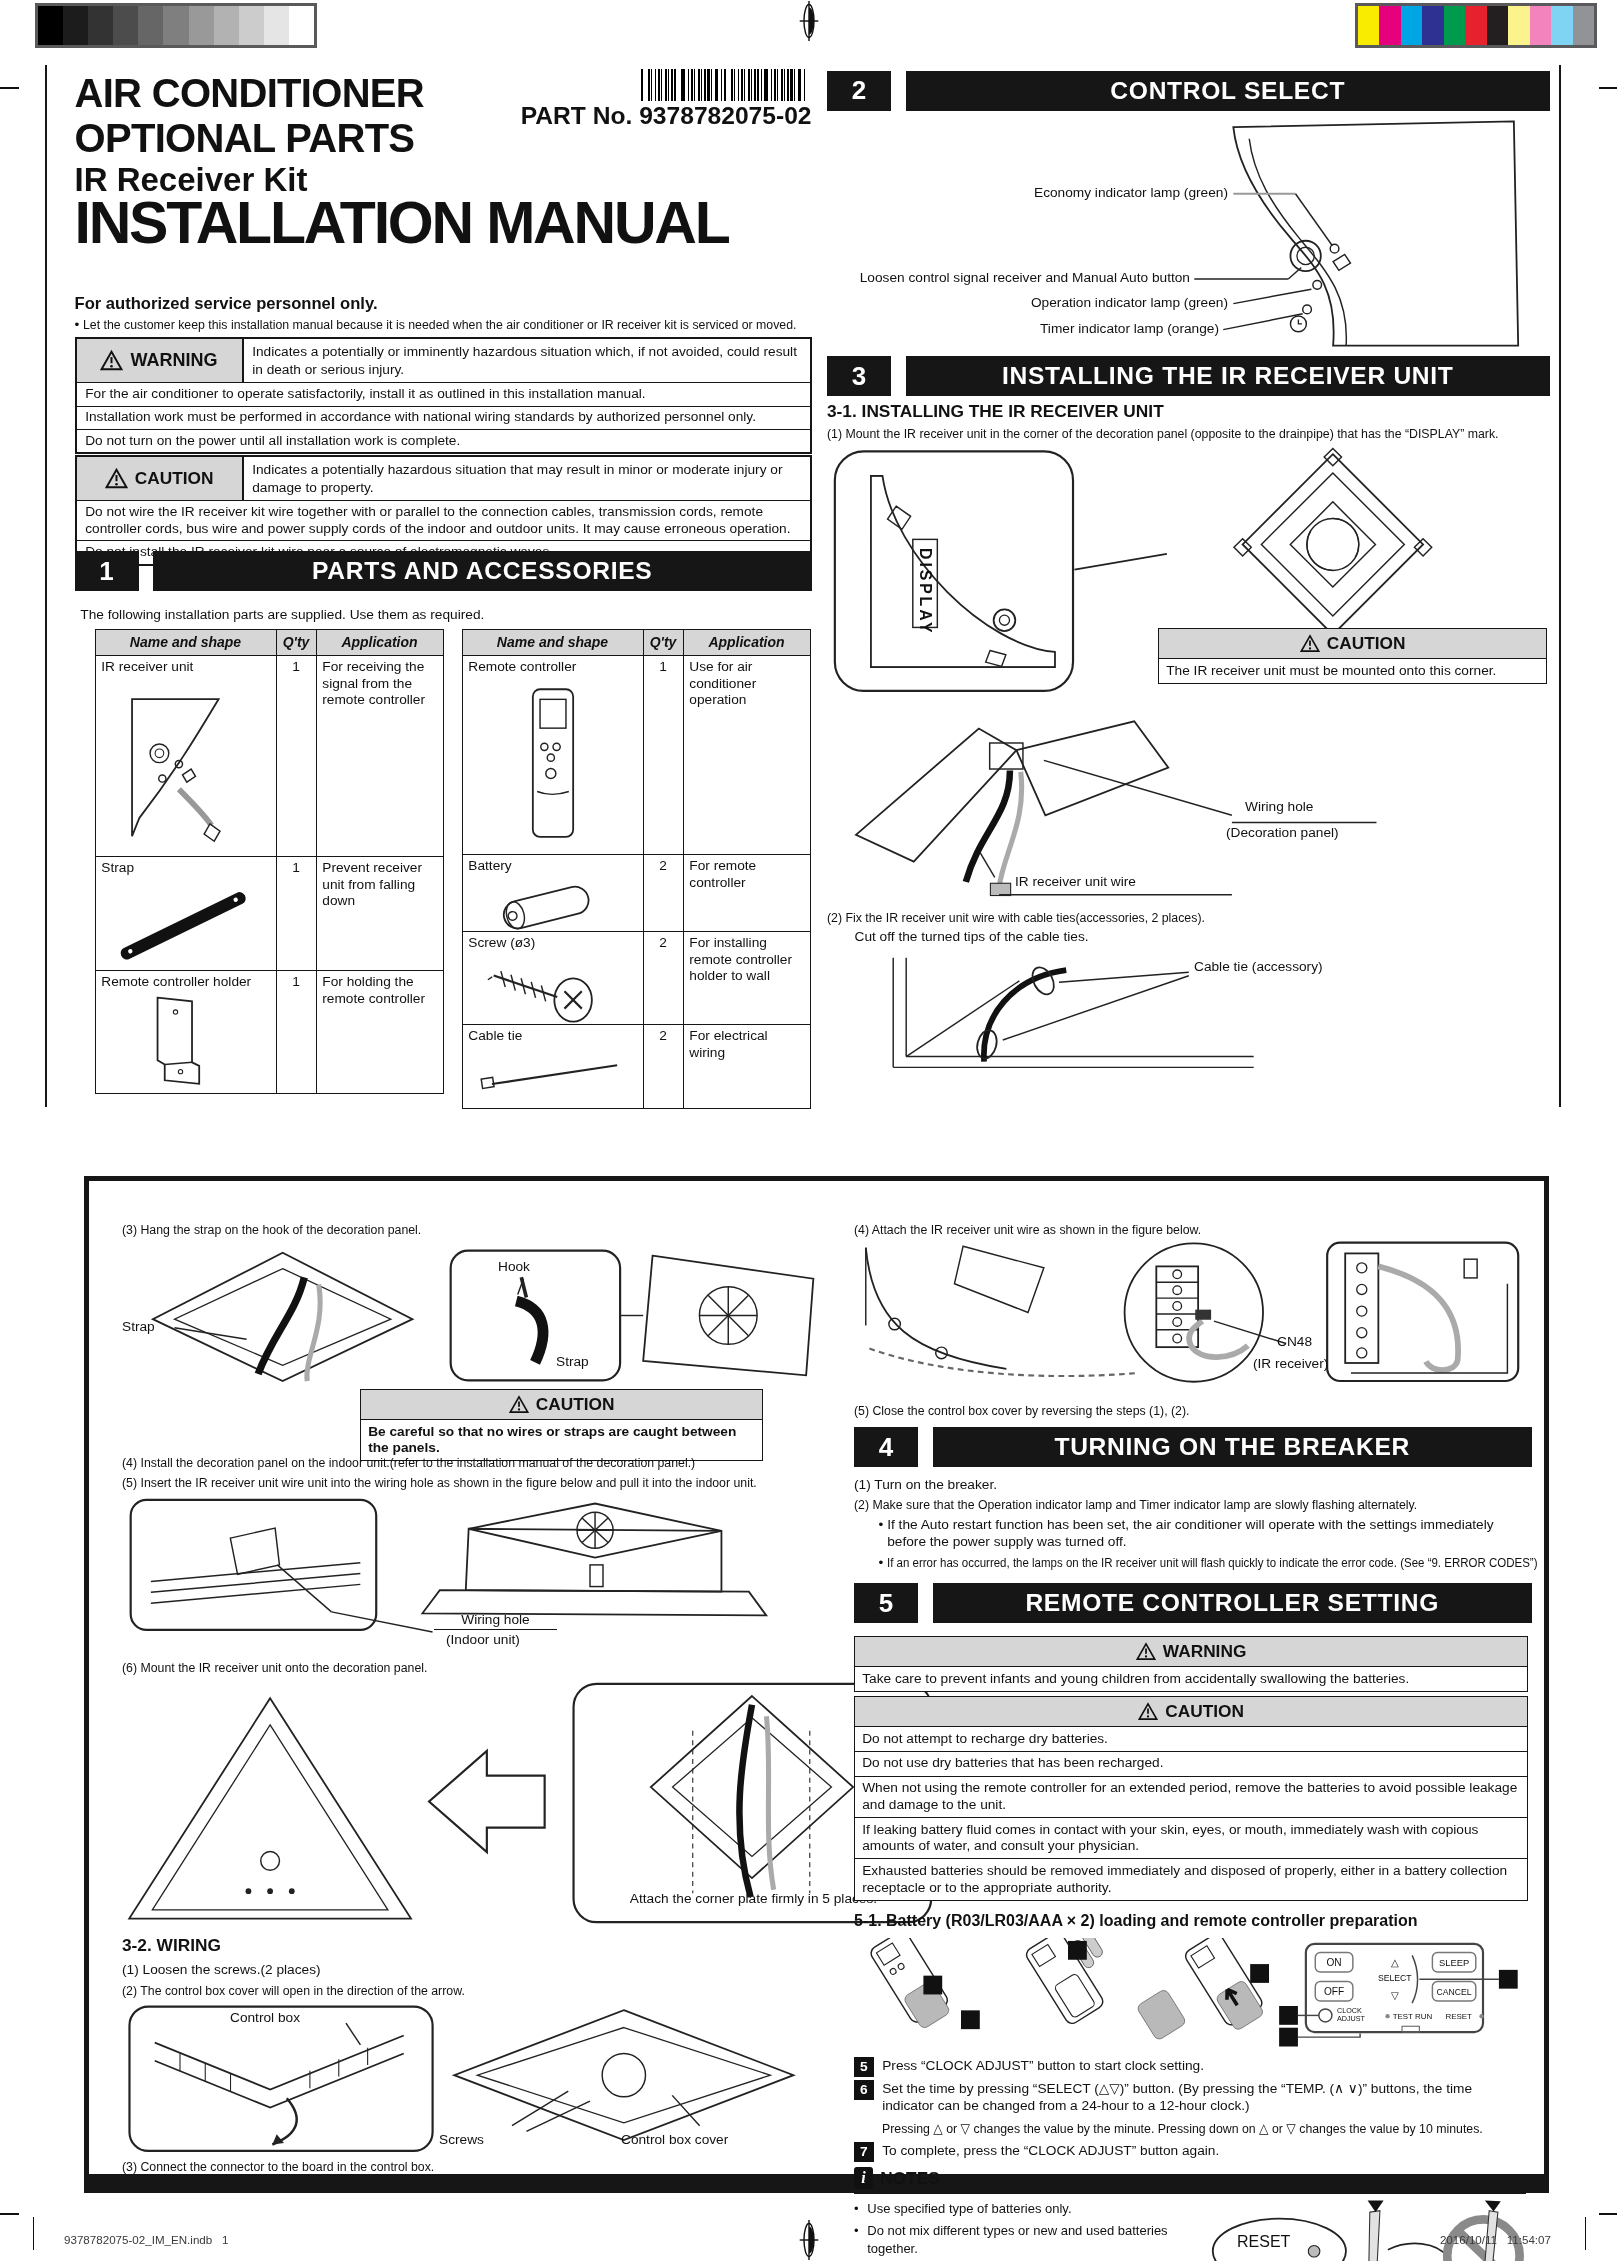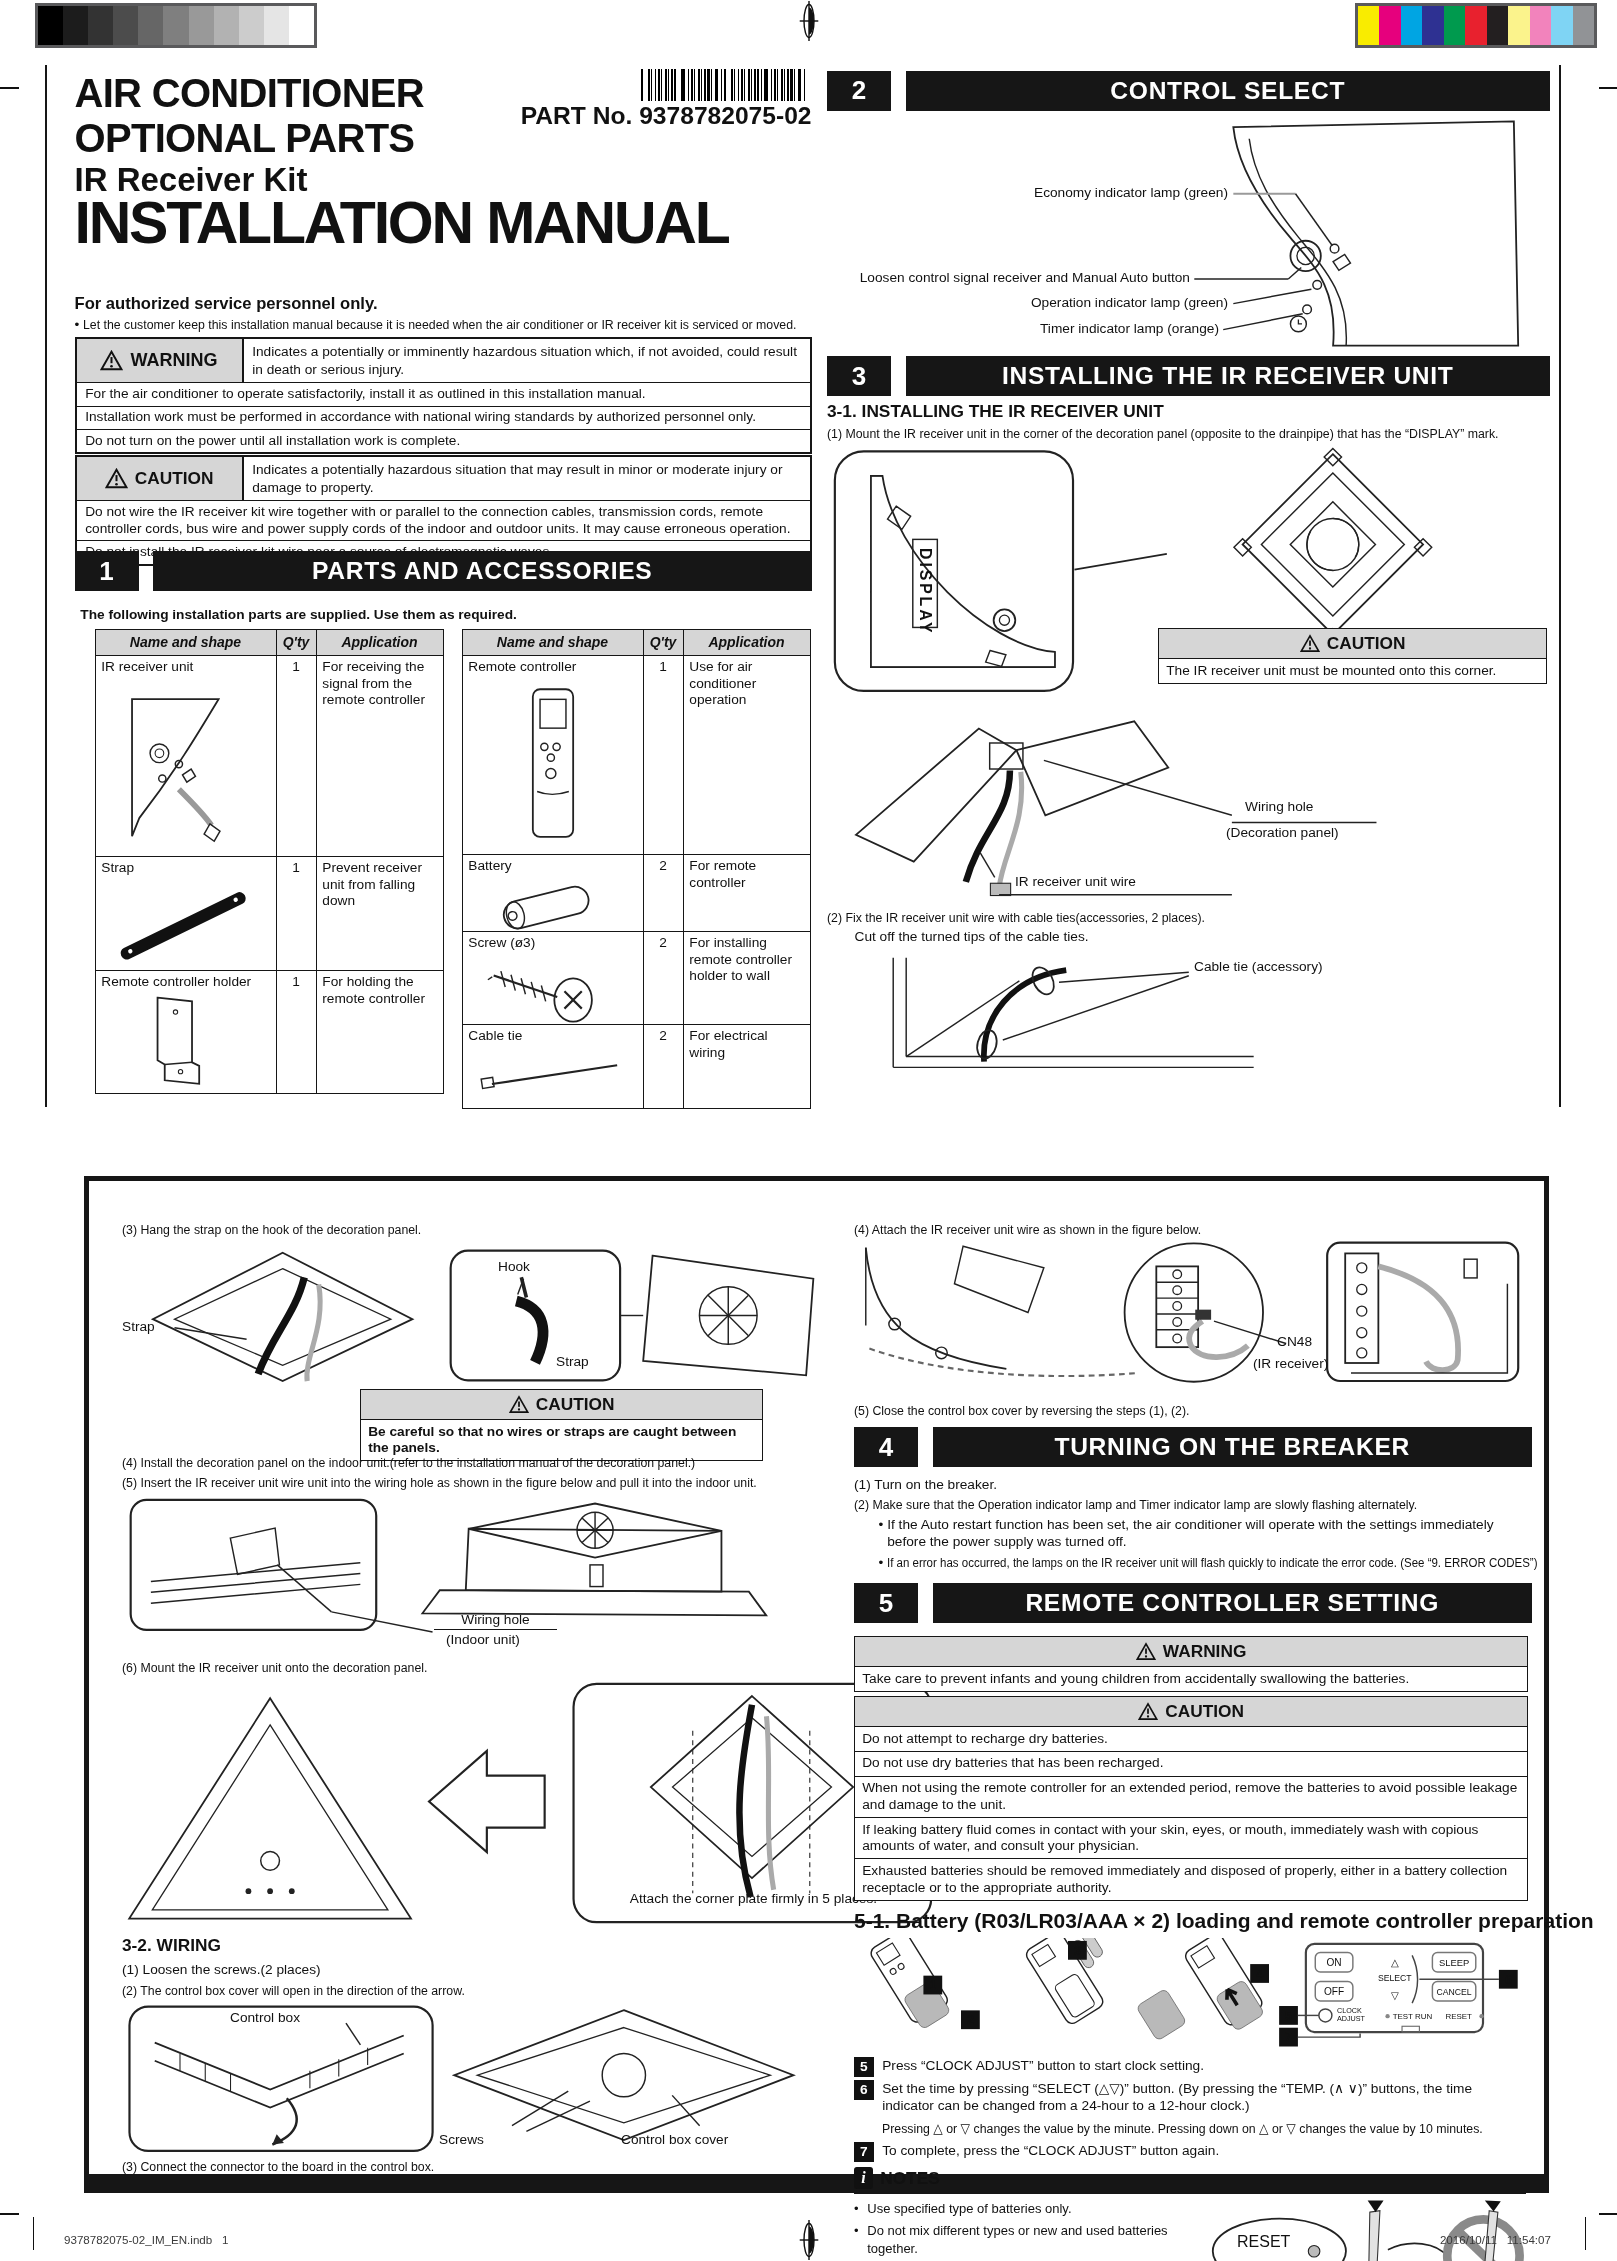--- a/index.html
+++ b/index.html
@@ -164,21 +164,21 @@
         <div class="alert-desc">Indicates a potentially hazardous situation that may result in minor or moderate injury or damage to property.</div>
       </div>
       <div class="alert-row">Do not wire the IR receiver kit wire together with or parallel to the connection cables, transmission cords, remote controller cords, bus wire and power supply cords of the indoor and outdoor units. It may cause erroneous operation.</div>
       <div class="alert-row">Do not install the IR receiver kit wire near a source of electromagnetic waves.</div>
     </div>
 
     <div class="secbar" style="top:486px;">
       <div class="secnum">1</div>
       <div class="sectitle">PARTS AND ACCESSORIES</div>
     </div>
-    <div class="p" style="top:541px;left:5.8px;font-weight:bold;">The following installation parts are supplied. Use them as required.</div>
+    <div class="p" style="top:541px;left:5.8px;">The following installation parts are supplied. Use them as required.</div>
 
     <table class="pt" style="top:564px;left:20px;width:348px;">
       <colgroup>
           <col style="width:181px">
           <col style="width:40px">
           <col style="width:127px">
         </colgroup>
       <tbody>
           <tr>
         <th>Name and shape</th>
@@ -627,21 +627,21 @@
           </svg>
         <span>CAUTION</span>
       </div>
       <div class="mrow">Do not attempt to recharge dry batteries.</div>
       <div class="mrow">Do not use dry batteries that has been recharged.</div>
       <div class="mrow">When not using the remote controller for an extended period, remove the batteries to avoid possible leakage and damage to the unit.</div>
       <div class="mrow">If leaking battery fluid comes in contact with your skin, eyes, or mouth, immediately wash with copious amounts of water, and consult your physician.</div>
       <div class="mrow">Exhausted batteries should be removed immediately and disposed of properly, either in a battery collection receptacle or to the appropriate authority.</div>
     </div>
 
-    <div class="p b" style="top:731px;left:0;font-size:21px;white-space:nowrap;">5-1. Battery (R03/LR03/AAA × 2) loading and remote controller preparation</div>
+    <div class="p b" style="top:731px;left:0;font-size:16px;white-space:nowrap;">5-1. Battery (R03/LR03/AAA × 2) loading and remote controller preparation</div>
 
     <div class="abs" style="top:757px;left:0;width:676px;height:110px;">
       <svg width="676" height="110" viewBox="0 0 935 152">
         <g transform="translate(20,18) rotate(-32)">
             <rect x="0" y="0" width="58" height="120" rx="10" fill="none" stroke="#222" stroke-width="2"></rect>
             <rect x="8" y="8" width="26" height="20" fill="none" stroke="#222" stroke-width="1.5"></rect>
             <circle cx="14" cy="42" r="4" fill="none" stroke="#222" stroke-width="1.5"></circle>
             <circle cx="27" cy="42" r="4" fill="none" stroke="#222" stroke-width="1.5"></circle>
             <rect x="6" y="80" width="46" height="52" rx="8" fill="#b9b9b9" stroke="#666"></rect>
           </g>

